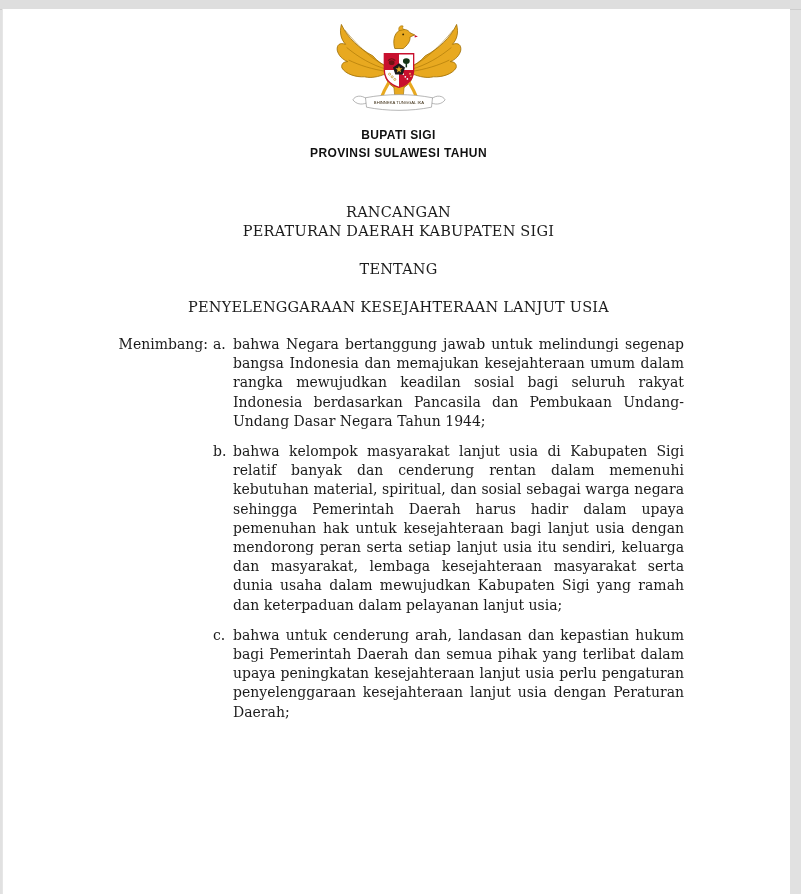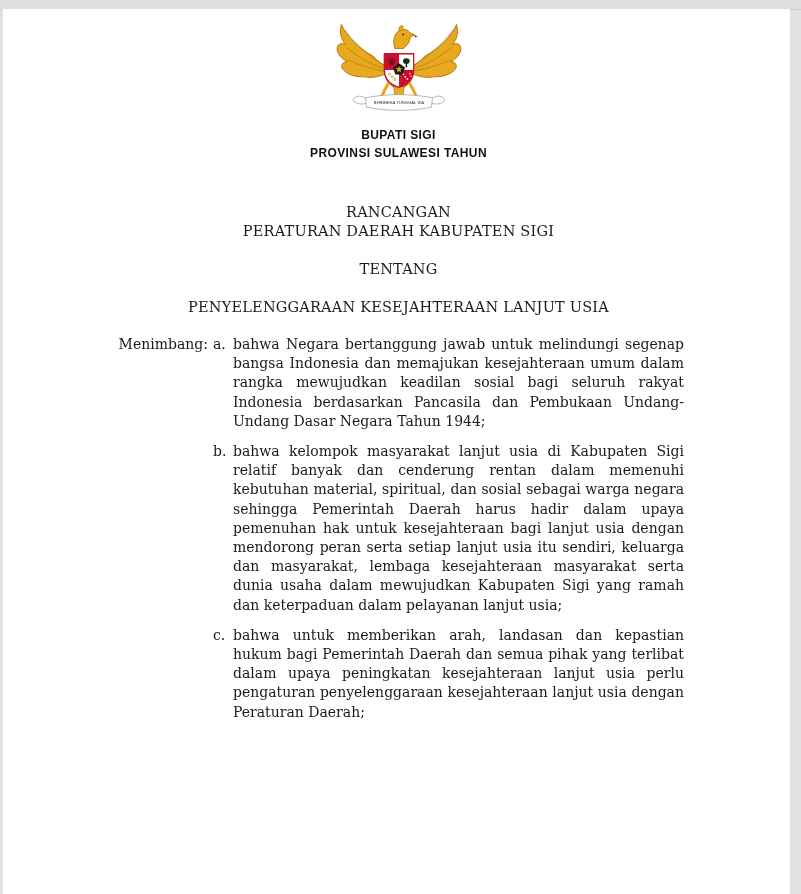--- a/index.html
+++ b/index.html
@@ -147,18 +147,18 @@
           <span>:</span>
         </div>
 
         <div class="c-marker" style="grid-row:1">a.</div>
         <div class="c-text" style="grid-row:1">bahwa Negara bertanggung jawab untuk melindungi segenap bangsa Indonesia dan memajukan kesejahteraan umum dalam rangka mewujudkan keadilan sosial bagi seluruh rakyat Indonesia berdasarkan  Pancasila dan Pembukaan Undang-Undang Dasar Negara Tahun 1944;</div>
 
         <div class="c-marker" style="grid-row:2">b.</div>
         <div class="c-text" style="grid-row:2">bahwa kelompok masyarakat lanjut usia di Kabupaten Sigi relatif banyak dan cenderung rentan dalam memenuhi kebutuhan material, spiritual, dan sosial sebagai warga negara sehingga Pemerintah Daerah harus hadir dalam upaya pemenuhan hak untuk kesejahteraan bagi lanjut usia dengan mendorong peran serta setiap lanjut usia itu sendiri, keluarga dan masyarakat, lembaga kesejahteraan masyarakat serta dunia usaha dalam mewujudkan Kabupaten Sigi yang ramah dan keterpaduan dalam pelayanan lanjut usia;</div>
 
         <div class="c-marker" style="grid-row:3">c.</div>
-        <div class="c-text" style="grid-row:3">bahwa untuk  memberikan arah, landasan dan kepastian hukum bagi Pemerintah Daerah dan semua pihak yang terlibat dalam upaya peningkatan kesejahteraan lanjut usia perlu pengaturan penyelenggaraan kesejahteraan lanjut usia dengan Peraturan Daerah;</div>
+        <div class="c-text" style="grid-row:3">bahwa untuk  cenderung arah, landasan dan kepastian hukum bagi Pemerintah Daerah dan semua pihak yang terlibat dalam upaya peningkatan kesejahteraan lanjut usia perlu pengaturan penyelenggaraan kesejahteraan lanjut usia dengan Peraturan Daerah;</div>
       </div>
 
     </div>
   </div>
 </div>
 
 </body></html>

